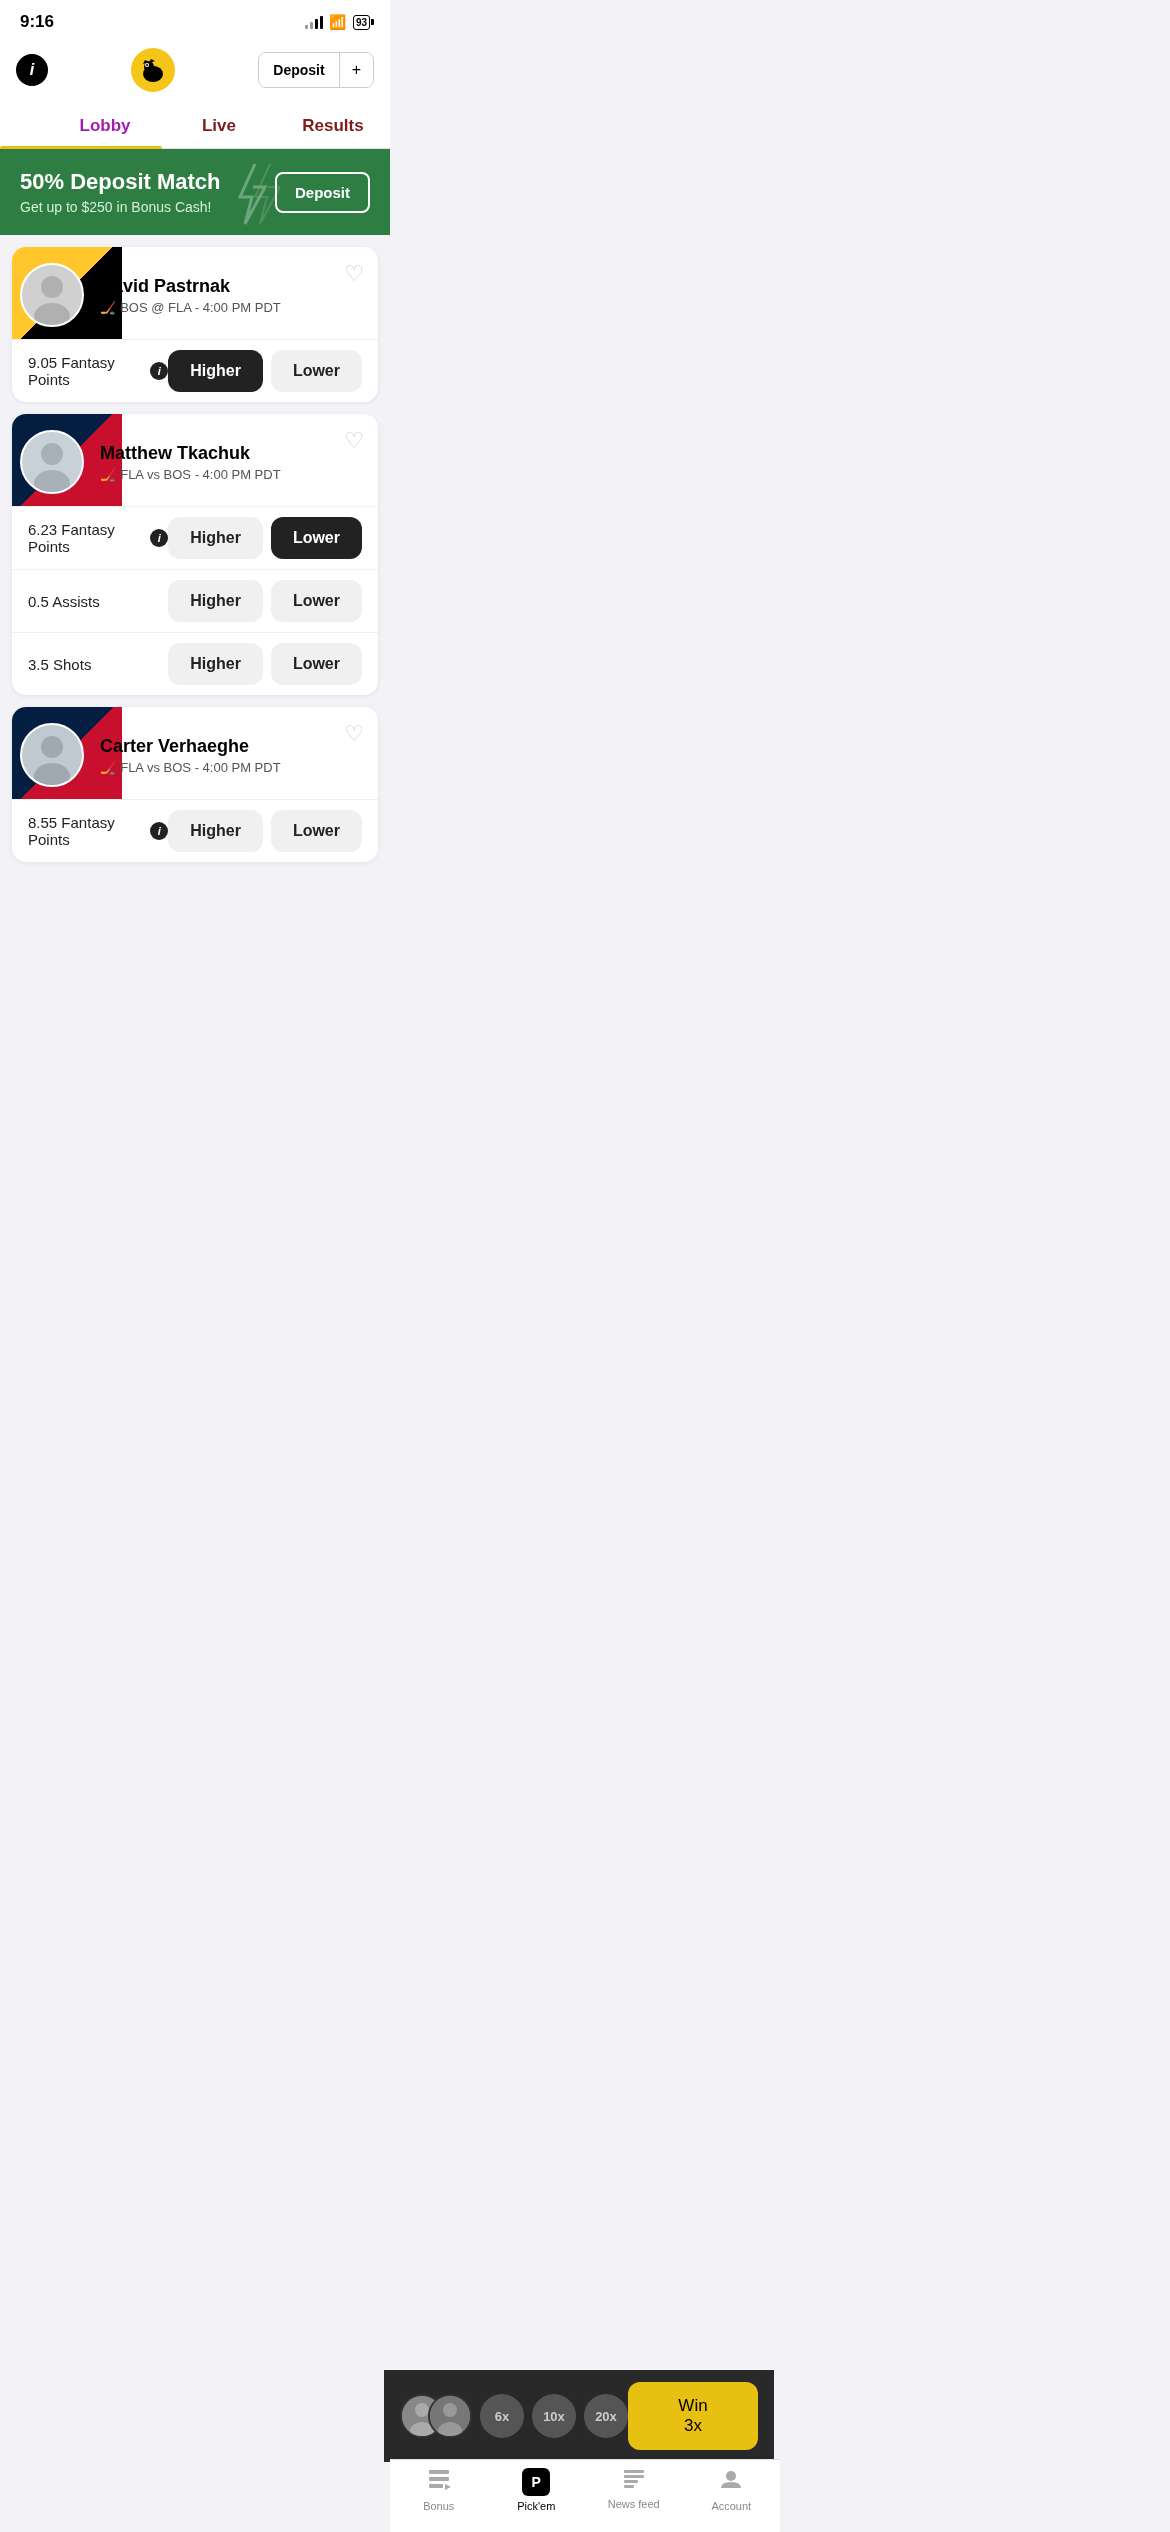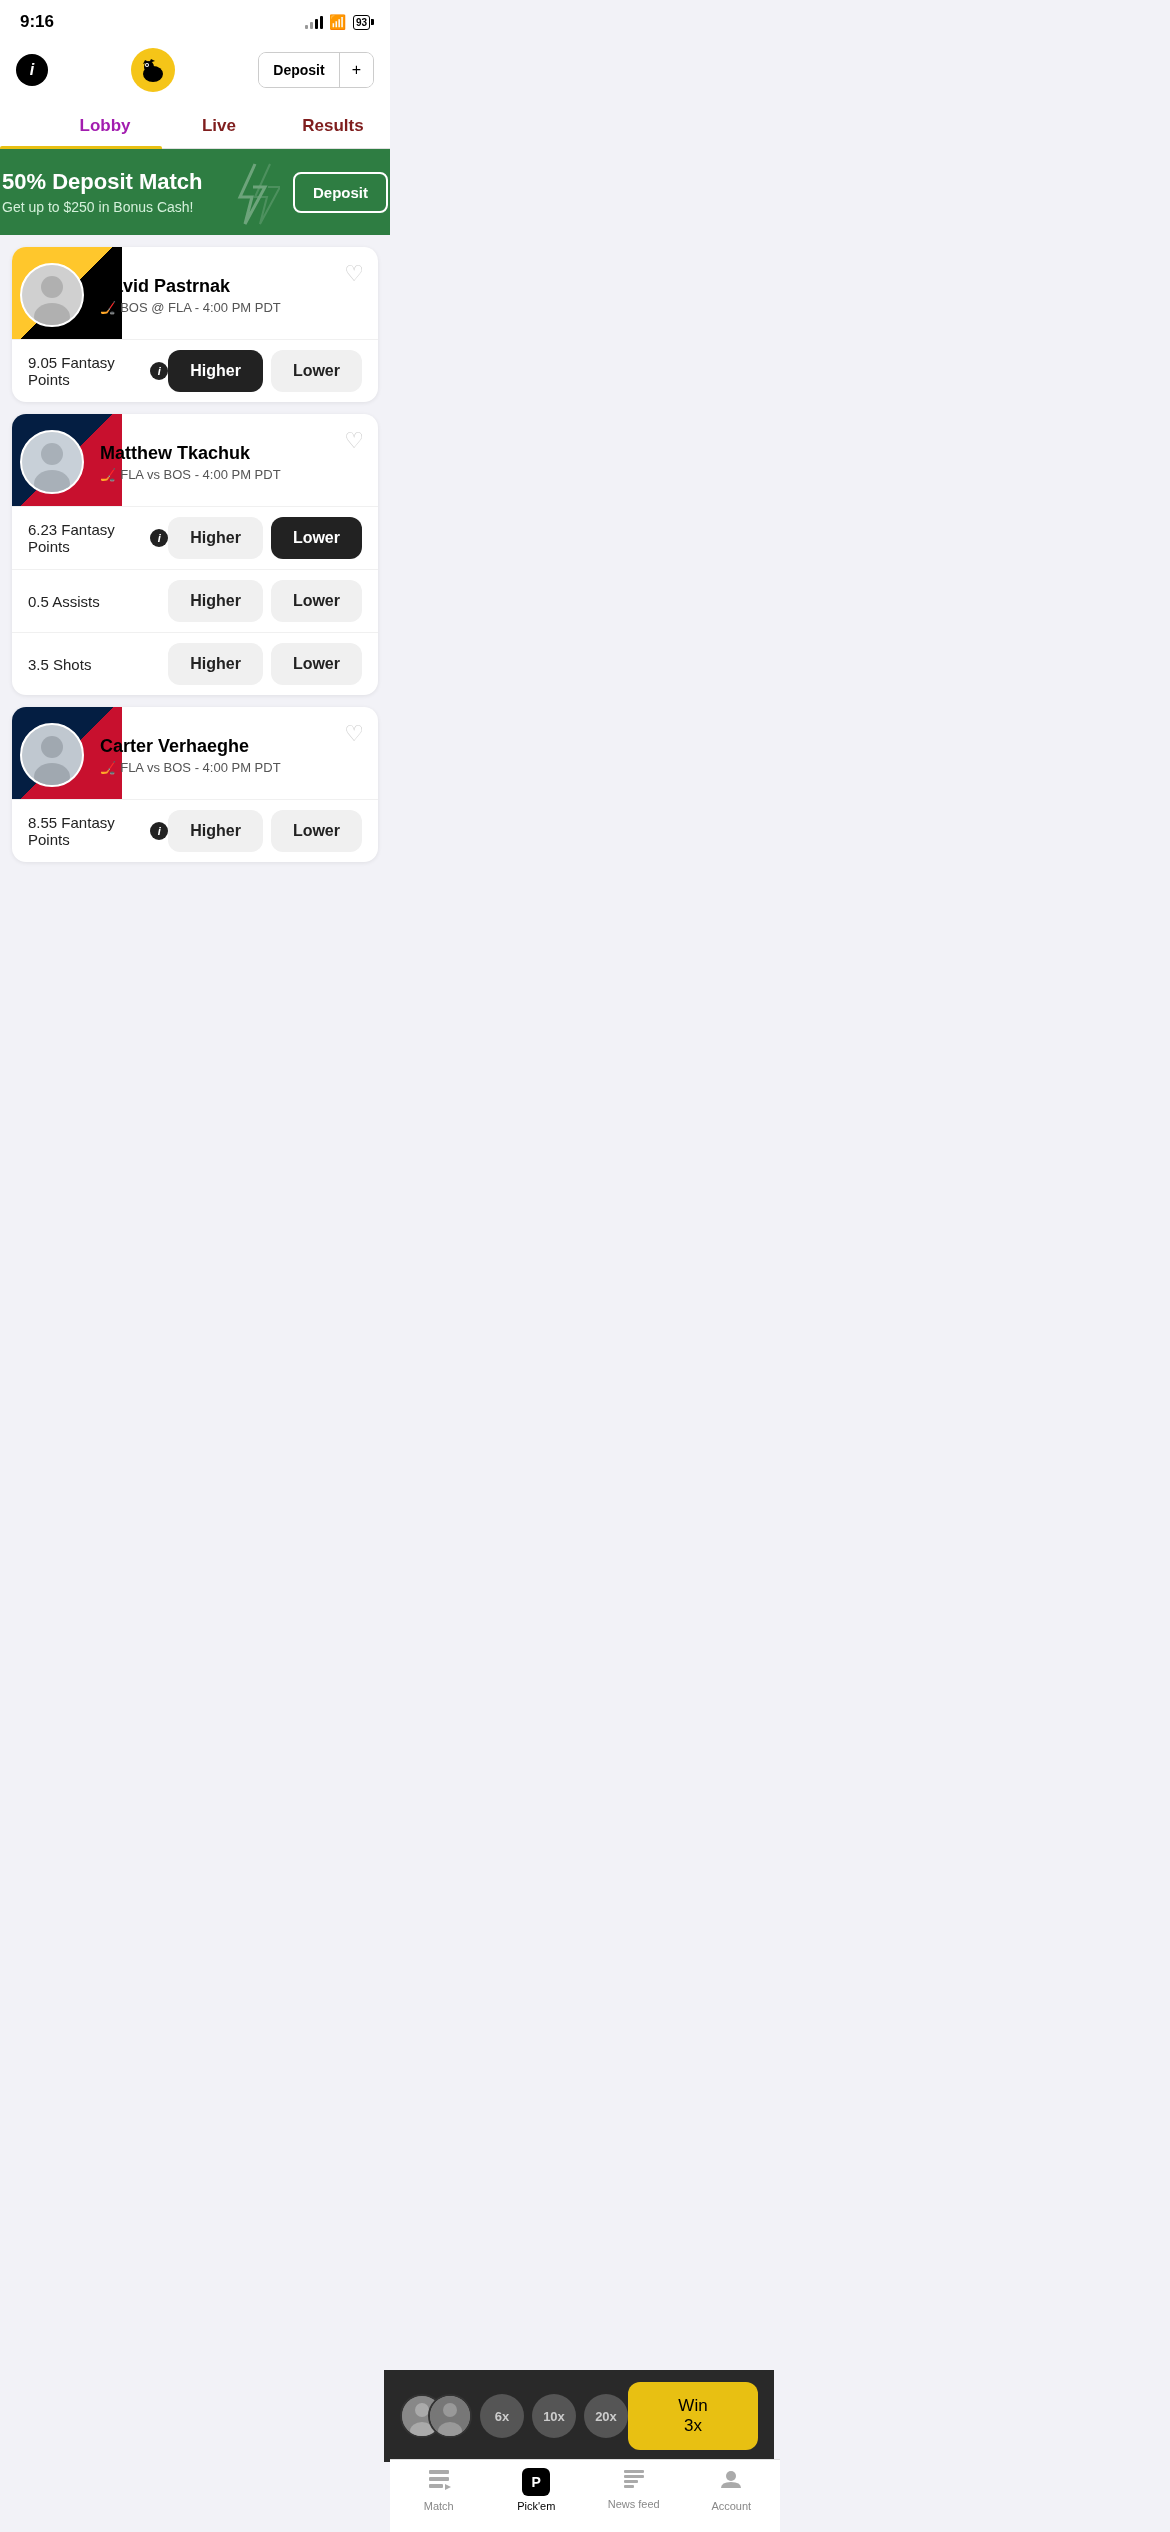--- a/index.html
+++ b/index.html
@@ -153,21 +153,21 @@
       left: 0;
       right: 0;
       height: 3px;
       background: #e8c012;
       border-radius: 2px 2px 0 0;
     }
 
     
     .promo-banner {
       background: #2e7d42;
-      padding: 20px 2px;
+      padding: 20px 20px;
       display: flex;
       align-items: center;
       justify-content: space-between;
       position: relative;
       overflow: hidden;
     }
     .promo-text h2 {
       color: #fff;
       font-size: 22px;
       font-weight: 800;
@@ -633,21 +633,21 @@
 <div class="bottom-nav">
   <div class="nav-item">
     <div style="font-size:22px;color:#888;">
       <svg width="24" height="22" viewBox="0 0 24 22" fill="none">
         <rect x="2" y="2" width="20" height="4" rx="1" fill="#aaa"></rect>
         <rect x="2" y="9" width="20" height="4" rx="1" fill="#aaa"></rect>
         <rect x="2" y="16" width="14" height="4" rx="1" fill="#aaa"></rect>
         <polygon points="18,16 24,19 18,22" fill="#aaa"></polygon>
       </svg>
     </div>
-    <span class="nav-label">Match</span>
+    <span class="nav-label">Bonus</span>
   </div>
   <div class="nav-item active">
     <div class="nav-pickem-icon">P</div>
     <span class="nav-label">Pick'em</span>
   </div>
   <div class="nav-item">
     <div>
       <svg width="24" height="22" viewBox="0 0 24 22" fill="none">
         <rect x="2" y="2" width="20" height="3" rx="1" fill="#aaa"></rect>
         <rect x="2" y="7" width="20" height="3" rx="1" fill="#aaa"></rect>

